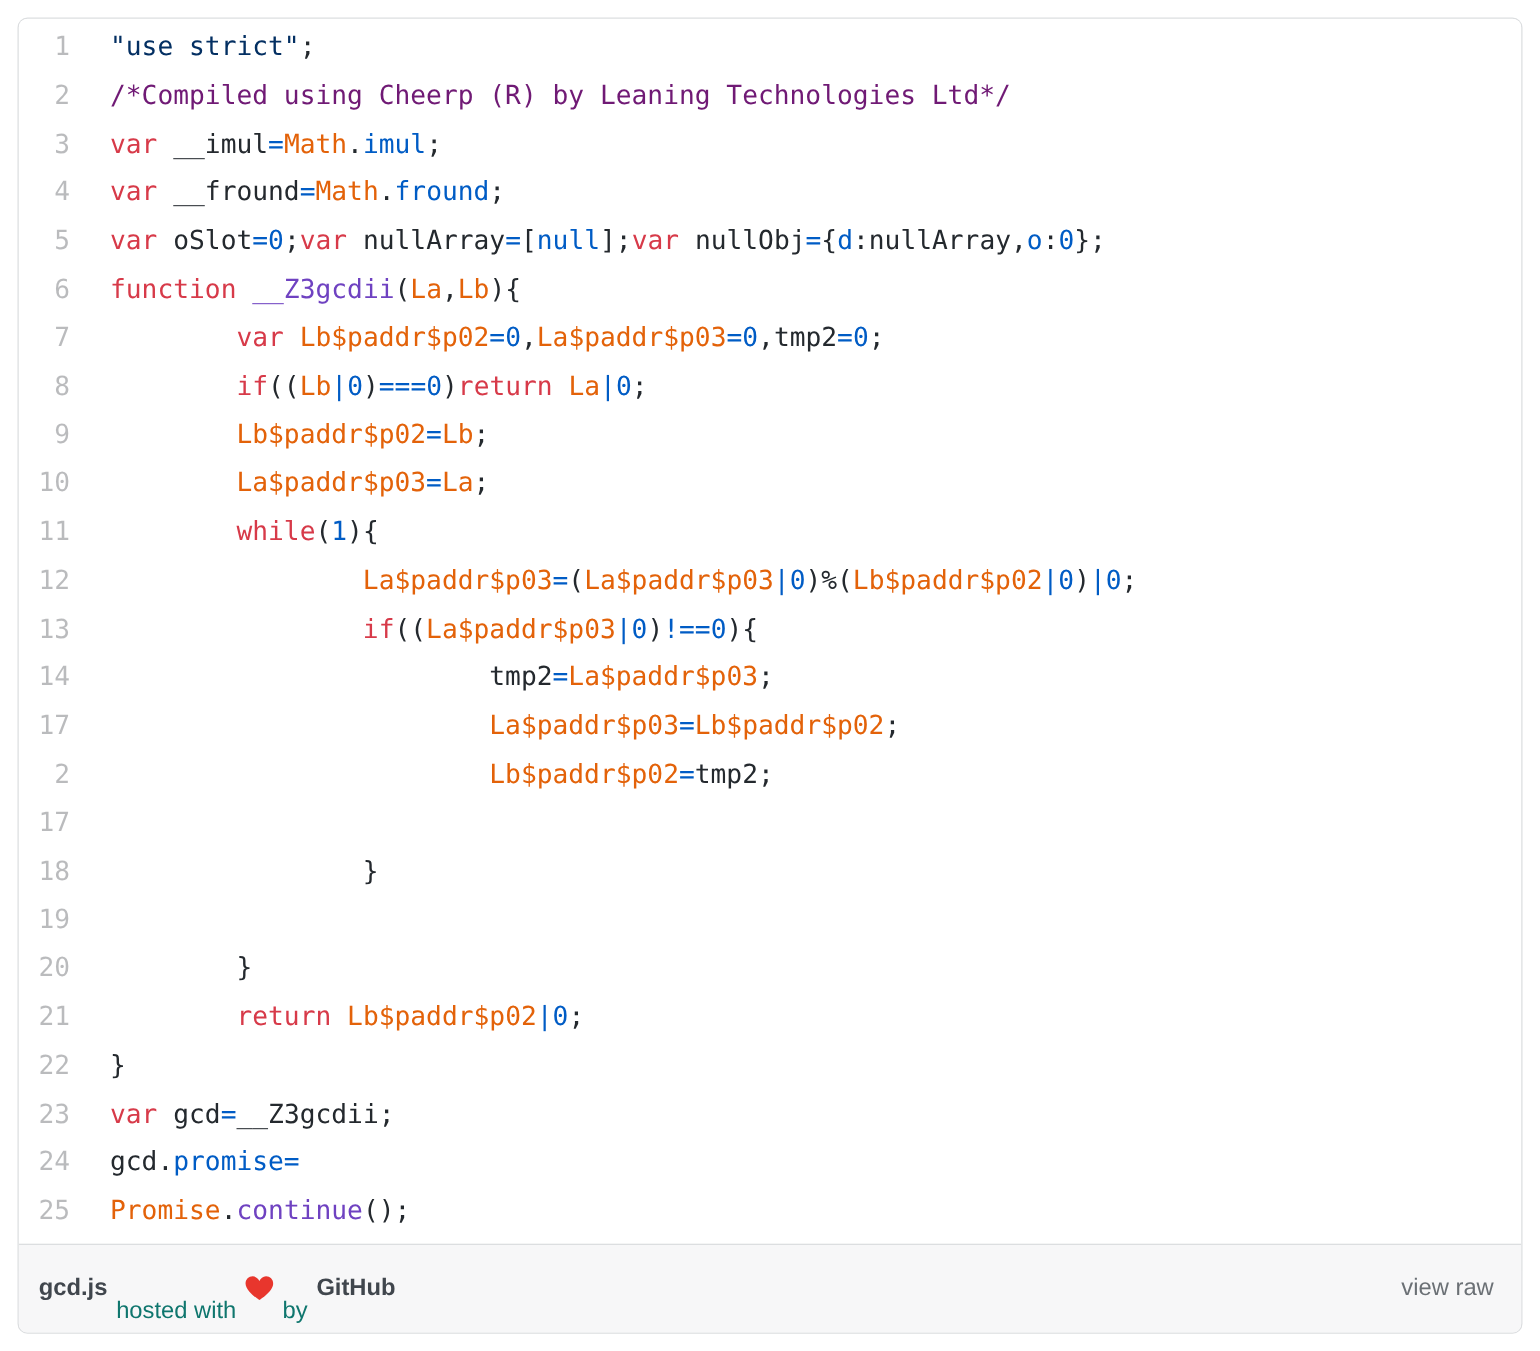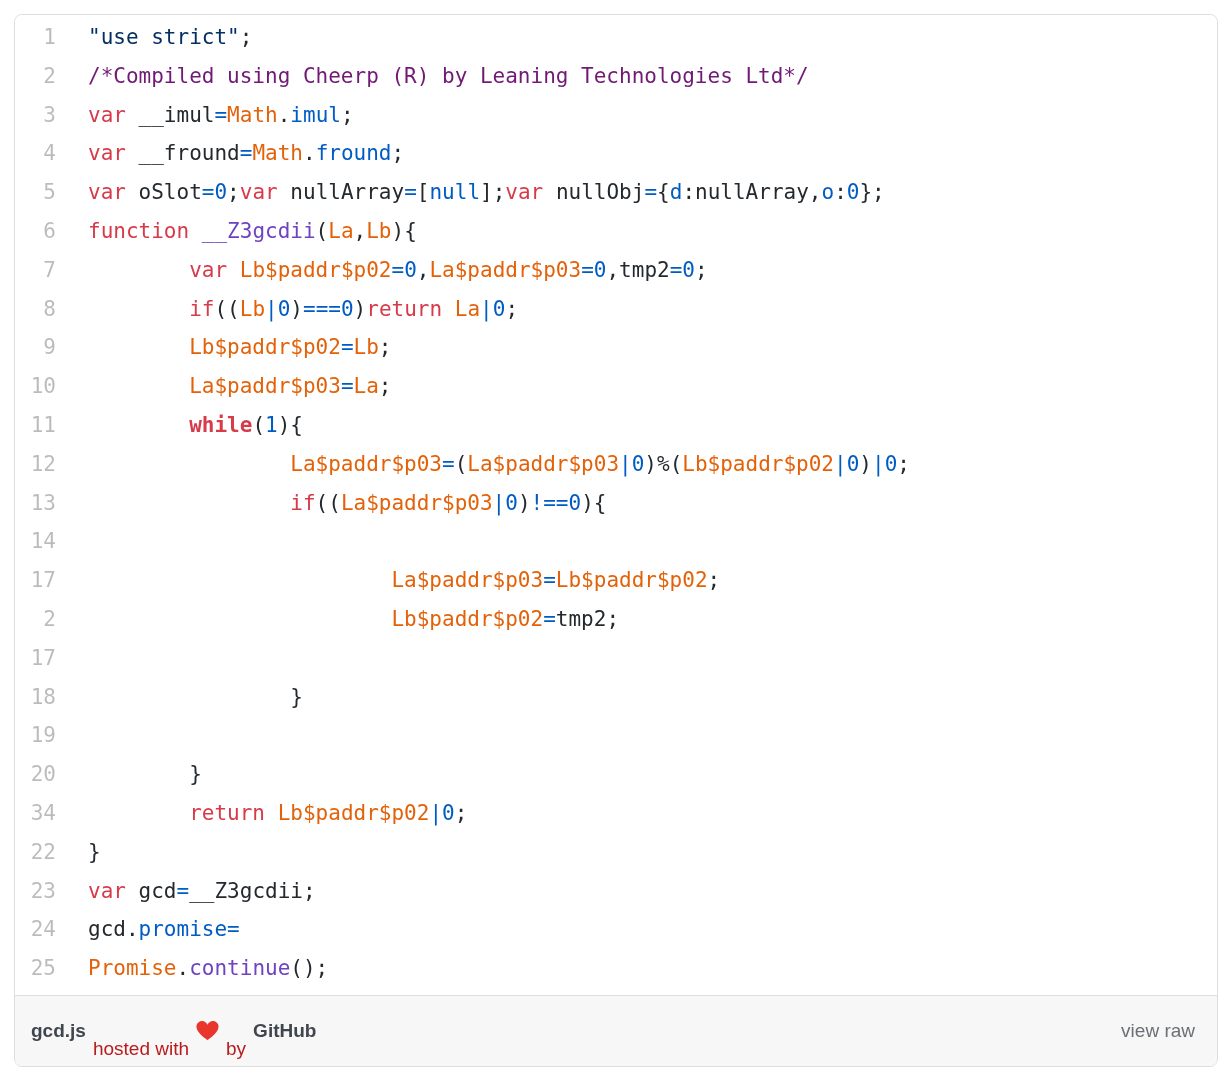--- a/index.html
+++ b/index.html
@@ -59,21 +59,21 @@
 
   .footer-left { display: flex; align-items: center; gap: 7px; }
 
   .footer-link-strong {
     font-weight: bold;
     color: #40464d;
     text-decoration: none;
     cursor: pointer;
   }
 
-  .footer-text { color: #b91c1c; margin-top: 36px; }
+  .footer-text { color: #0f766e; margin-top: 36px; }
 
   .heart-icon { width: 23px; height: 21px; display: inline-block; }
 
   .view-raw-link {
     margin-left: auto;
     color: #6b7075;
     text-decoration: none;
     cursor: pointer;
   }
 </style>
@@ -85,31 +85,31 @@
       <div class="code-line"><span class="line-num">1</span><span class="line-code"><span style="color: rgb(3, 47, 98);">"use strict"</span><span style="color: rgb(36, 41, 46);">;</span></span></div>
       <div class="code-line"><span class="line-num">2</span><span class="line-code"><span style="color: #701a75;">/*Compiled using Cheerp (R) by Leaning Technologies Ltd*/</span></span></div>
       <div class="code-line"><span class="line-num">3</span><span class="line-code"><span style="color: rgb(215, 58, 73);">var</span><span style="color: rgb(36, 41, 46);"> __imul</span><span style="color: rgb(0, 92, 197);">=</span><span style="color: rgb(227, 98, 9);">Math</span><span style="color: rgb(36, 41, 46);">.</span><span style="color: rgb(0, 92, 197);">imul</span><span style="color: rgb(36, 41, 46);">;</span></span></div>
       <div class="code-line"><span class="line-num">4</span><span class="line-code"><span style="color: rgb(215, 58, 73);">var</span><span style="color: rgb(36, 41, 46);"> __fround</span><span style="color: rgb(0, 92, 197);">=</span><span style="color: rgb(227, 98, 9);">Math</span><span style="color: rgb(36, 41, 46);">.</span><span style="color: rgb(0, 92, 197);">fround</span><span style="color: rgb(36, 41, 46);">;</span></span></div>
       <div class="code-line"><span class="line-num">5</span><span class="line-code"><span style="color: rgb(215, 58, 73);">var</span><span style="color: rgb(36, 41, 46);"> oSlot</span><span style="color: rgb(0, 92, 197);">=</span><span style="color: rgb(0, 92, 197);">0</span><span style="color: rgb(36, 41, 46);">;</span><span style="color: rgb(215, 58, 73);">var</span><span style="color: rgb(36, 41, 46);"> nullArray</span><span style="color: rgb(0, 92, 197);">=</span><span style="color: rgb(36, 41, 46);">[</span><span style="color: rgb(0, 92, 197);">null</span><span style="color: rgb(36, 41, 46);">];</span><span style="color: rgb(215, 58, 73);">var</span><span style="color: rgb(36, 41, 46);"> nullObj</span><span style="color: rgb(0, 92, 197);">=</span><span style="color: rgb(36, 41, 46);">{</span><span style="color: rgb(0, 92, 197);">d</span><span style="color: rgb(36, 41, 46);">:nullArray,</span><span style="color: rgb(0, 92, 197);">o</span><span style="color: rgb(36, 41, 46);">:</span><span style="color: rgb(0, 92, 197);">0</span><span style="color: rgb(36, 41, 46);">};</span></span></div>
       <div class="code-line"><span class="line-num">6</span><span class="line-code"><span style="color: rgb(215, 58, 73);">function</span><span style="color: rgb(36, 41, 46);"> </span><span style="color: rgb(111, 66, 193);">__Z3gcdii</span><span style="color: rgb(36, 41, 46);">(</span><span style="color: rgb(227, 98, 9);">La</span><span style="color: rgb(36, 41, 46);">,</span><span style="color: rgb(227, 98, 9);">Lb</span><span style="color: rgb(36, 41, 46);">){</span></span></div>
       <div class="code-line"><span class="line-num">7</span><span class="line-code">	<span style="color: rgb(215, 58, 73);">var</span><span style="color: rgb(36, 41, 46);"> </span><span style="color: rgb(227, 98, 9);">Lb$paddr$p02</span><span style="color: rgb(0, 92, 197);">=</span><span style="color: rgb(0, 92, 197);">0</span><span style="color: rgb(36, 41, 46);">,</span><span style="color: rgb(227, 98, 9);">La$paddr$p03</span><span style="color: rgb(0, 92, 197);">=</span><span style="color: rgb(0, 92, 197);">0</span><span style="color: rgb(36, 41, 46);">,tmp2</span><span style="color: rgb(0, 92, 197);">=</span><span style="color: rgb(0, 92, 197);">0</span><span style="color: rgb(36, 41, 46);">;</span></span></div>
       <div class="code-line"><span class="line-num">8</span><span class="line-code">	<span style="color: rgb(215, 58, 73);">if</span><span style="color: rgb(36, 41, 46);">((</span><span style="color: rgb(227, 98, 9);">Lb</span><span style="color: rgb(0, 92, 197);">|</span><span style="color: rgb(0, 92, 197);">0</span><span style="color: rgb(36, 41, 46);">)</span><span style="color: rgb(0, 92, 197);">===</span><span style="color: rgb(0, 92, 197);">0</span><span style="color: rgb(36, 41, 46);">)</span><span style="color: rgb(215, 58, 73);">return</span><span style="color: rgb(36, 41, 46);"> </span><span style="color: rgb(227, 98, 9);">La</span><span style="color: rgb(0, 92, 197);">|</span><span style="color: rgb(0, 92, 197);">0</span><span style="color: rgb(36, 41, 46);">;</span></span></div>
       <div class="code-line"><span class="line-num">9</span><span class="line-code">	<span style="color: rgb(227, 98, 9);">Lb$paddr$p02</span><span style="color: rgb(0, 92, 197);">=</span><span style="color: rgb(227, 98, 9);">Lb</span><span style="color: rgb(36, 41, 46);">;</span></span></div>
       <div class="code-line"><span class="line-num">10</span><span class="line-code">	<span style="color: rgb(227, 98, 9);">La$paddr$p03</span><span style="color: rgb(0, 92, 197);">=</span><span style="color: rgb(227, 98, 9);">La</span><span style="color: rgb(36, 41, 46);">;</span></span></div>
-      <div class="code-line"><span class="line-num">11</span><span class="line-code">	<span style="color: rgb(215, 58, 73); font-weight: bold;">while</span><span style="color: rgb(36, 41, 46);">(</span><span style="color: rgb(0, 92, 197);">1</span><span style="color: rgb(36, 41, 46);">){</span></span></div>
+      <div class="code-line"><span class="line-num">11</span><span class="line-code">	<span style="color: rgb(215, 58, 73);">while</span><span style="color: rgb(36, 41, 46);">(</span><span style="color: rgb(0, 92, 197);">1</span><span style="color: rgb(36, 41, 46);">){</span></span></div>
       <div class="code-line"><span class="line-num">12</span><span class="line-code">		<span style="color: rgb(227, 98, 9);">La$paddr$p03</span><span style="color: rgb(0, 92, 197);">=</span><span style="color: rgb(36, 41, 46);">(</span><span style="color: rgb(227, 98, 9);">La$paddr$p03</span><span style="color: rgb(0, 92, 197);">|</span><span style="color: rgb(0, 92, 197);">0</span><span style="color: rgb(36, 41, 46);">)%(</span><span style="color: rgb(227, 98, 9);">Lb$paddr$p02</span><span style="color: rgb(0, 92, 197);">|</span><span style="color: rgb(0, 92, 197);">0</span><span style="color: rgb(36, 41, 46);">)</span><span style="color: rgb(0, 92, 197);">|</span><span style="color: rgb(0, 92, 197);">0</span><span style="color: rgb(36, 41, 46);">;</span></span></div>
       <div class="code-line"><span class="line-num">13</span><span class="line-code">		<span style="color: rgb(215, 58, 73);">if</span><span style="color: rgb(36, 41, 46);">((</span><span style="color: rgb(227, 98, 9);">La$paddr$p03</span><span style="color: rgb(0, 92, 197);">|</span><span style="color: rgb(0, 92, 197);">0</span><span style="color: rgb(36, 41, 46);">)</span><span style="color: rgb(0, 92, 197);">!==</span><span style="color: rgb(0, 92, 197);">0</span><span style="color: rgb(36, 41, 46);">){</span></span></div>
-      <div class="code-line"><span class="line-num">14</span></div>
+      <div class="code-line"><span class="line-num">14</span><span class="line-code">			<span style="color: rgb(36, 41, 46);">tmp2</span><span style="color: rgb(0, 92, 197);">=</span><span style="color: rgb(227, 98, 9);">La$paddr$p03</span><span style="color: rgb(36, 41, 46);">;</span></span></div>
       <div class="code-line"><span class="line-num">17</span><span class="line-code">			<span style="color: rgb(227, 98, 9);">La$paddr$p03</span><span style="color: rgb(0, 92, 197);">=</span><span style="color: rgb(227, 98, 9);">Lb$paddr$p02</span><span style="color: rgb(36, 41, 46);">;</span></span></div>
       <div class="code-line"><span class="line-num">2</span><span class="line-code">			<span style="color: rgb(227, 98, 9);">Lb$paddr$p02</span><span style="color: rgb(0, 92, 197);">=</span><span style="color: rgb(36, 41, 46);">tmp2;</span></span></div>
       <div class="code-line"><span class="line-num">17</span></div>
       <div class="code-line"><span class="line-num">18</span><span class="line-code">		<span style="color: rgb(36, 41, 46);">}</span></span></div>
       <div class="code-line"><span class="line-num">19</span></div>
       <div class="code-line"><span class="line-num">20</span><span class="line-code">	<span style="color: rgb(36, 41, 46);">}</span></span></div>
-      <div class="code-line"><span class="line-num">34</span><span class="line-code">	<span style="color: rgb(215, 58, 73);">return</span><span style="color: rgb(36, 41, 46);"> </span><span style="color: rgb(227, 98, 9);">Lb$paddr$p02</span><span style="color: rgb(0, 92, 197);">|</span><span style="color: rgb(0, 92, 197);">0</span><span style="color: rgb(36, 41, 46);">;</span></span></div>
+      <div class="code-line"><span class="line-num">21</span><span class="line-code">	<span style="color: rgb(215, 58, 73);">return</span><span style="color: rgb(36, 41, 46);"> </span><span style="color: rgb(227, 98, 9);">Lb$paddr$p02</span><span style="color: rgb(0, 92, 197);">|</span><span style="color: rgb(0, 92, 197);">0</span><span style="color: rgb(36, 41, 46);">;</span></span></div>
       <div class="code-line"><span class="line-num">22</span><span class="line-code"><span style="color: rgb(36, 41, 46);">}</span></span></div>
       <div class="code-line"><span class="line-num">23</span><span class="line-code"><span style="color: rgb(215, 58, 73);">var</span><span style="color: rgb(36, 41, 46);"> gcd</span><span style="color: rgb(0, 92, 197);">=</span><span style="color: rgb(36, 41, 46);">__Z3gcdii;</span></span></div>
       <div class="code-line"><span class="line-num">24</span><span class="line-code"><span style="color: rgb(36, 41, 46);">gcd.</span><span style="color: rgb(0, 92, 197);">promise</span><span style="color: rgb(0, 92, 197);">=</span></span></div>
       <div class="code-line"><span class="line-num">25</span><span class="line-code"><span style="color: rgb(227, 98, 9);">Promise</span><span style="color: rgb(36, 41, 46);">.</span><span style="color: rgb(111, 66, 193);">continue</span><span style="color: rgb(36, 41, 46);">();</span></span></div>
     </div>
 
   <div class="gist-footer">
     <div class="footer-left">
       <a class="footer-link-strong">gcd.js</a>
       <span class="footer-text">hosted with</span>

